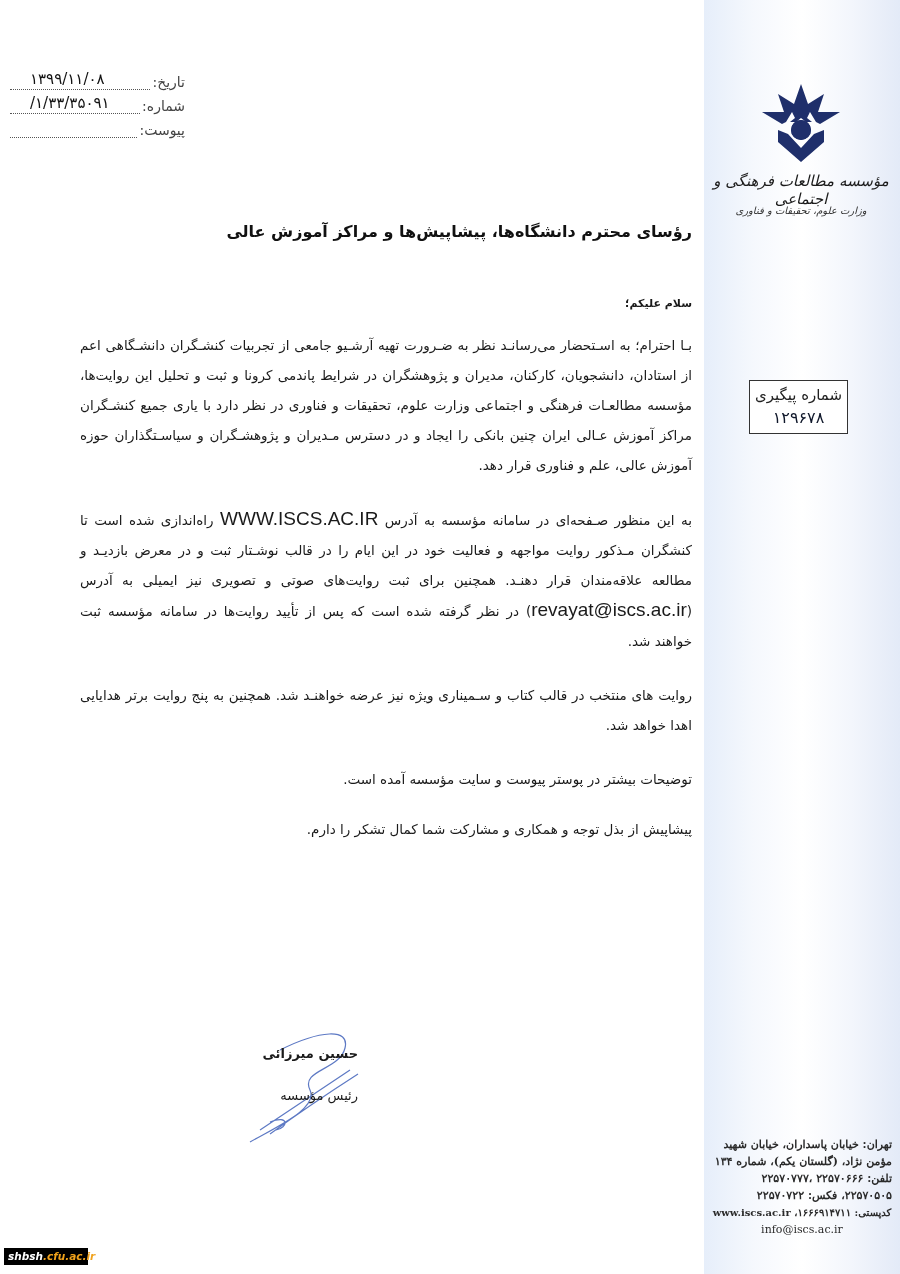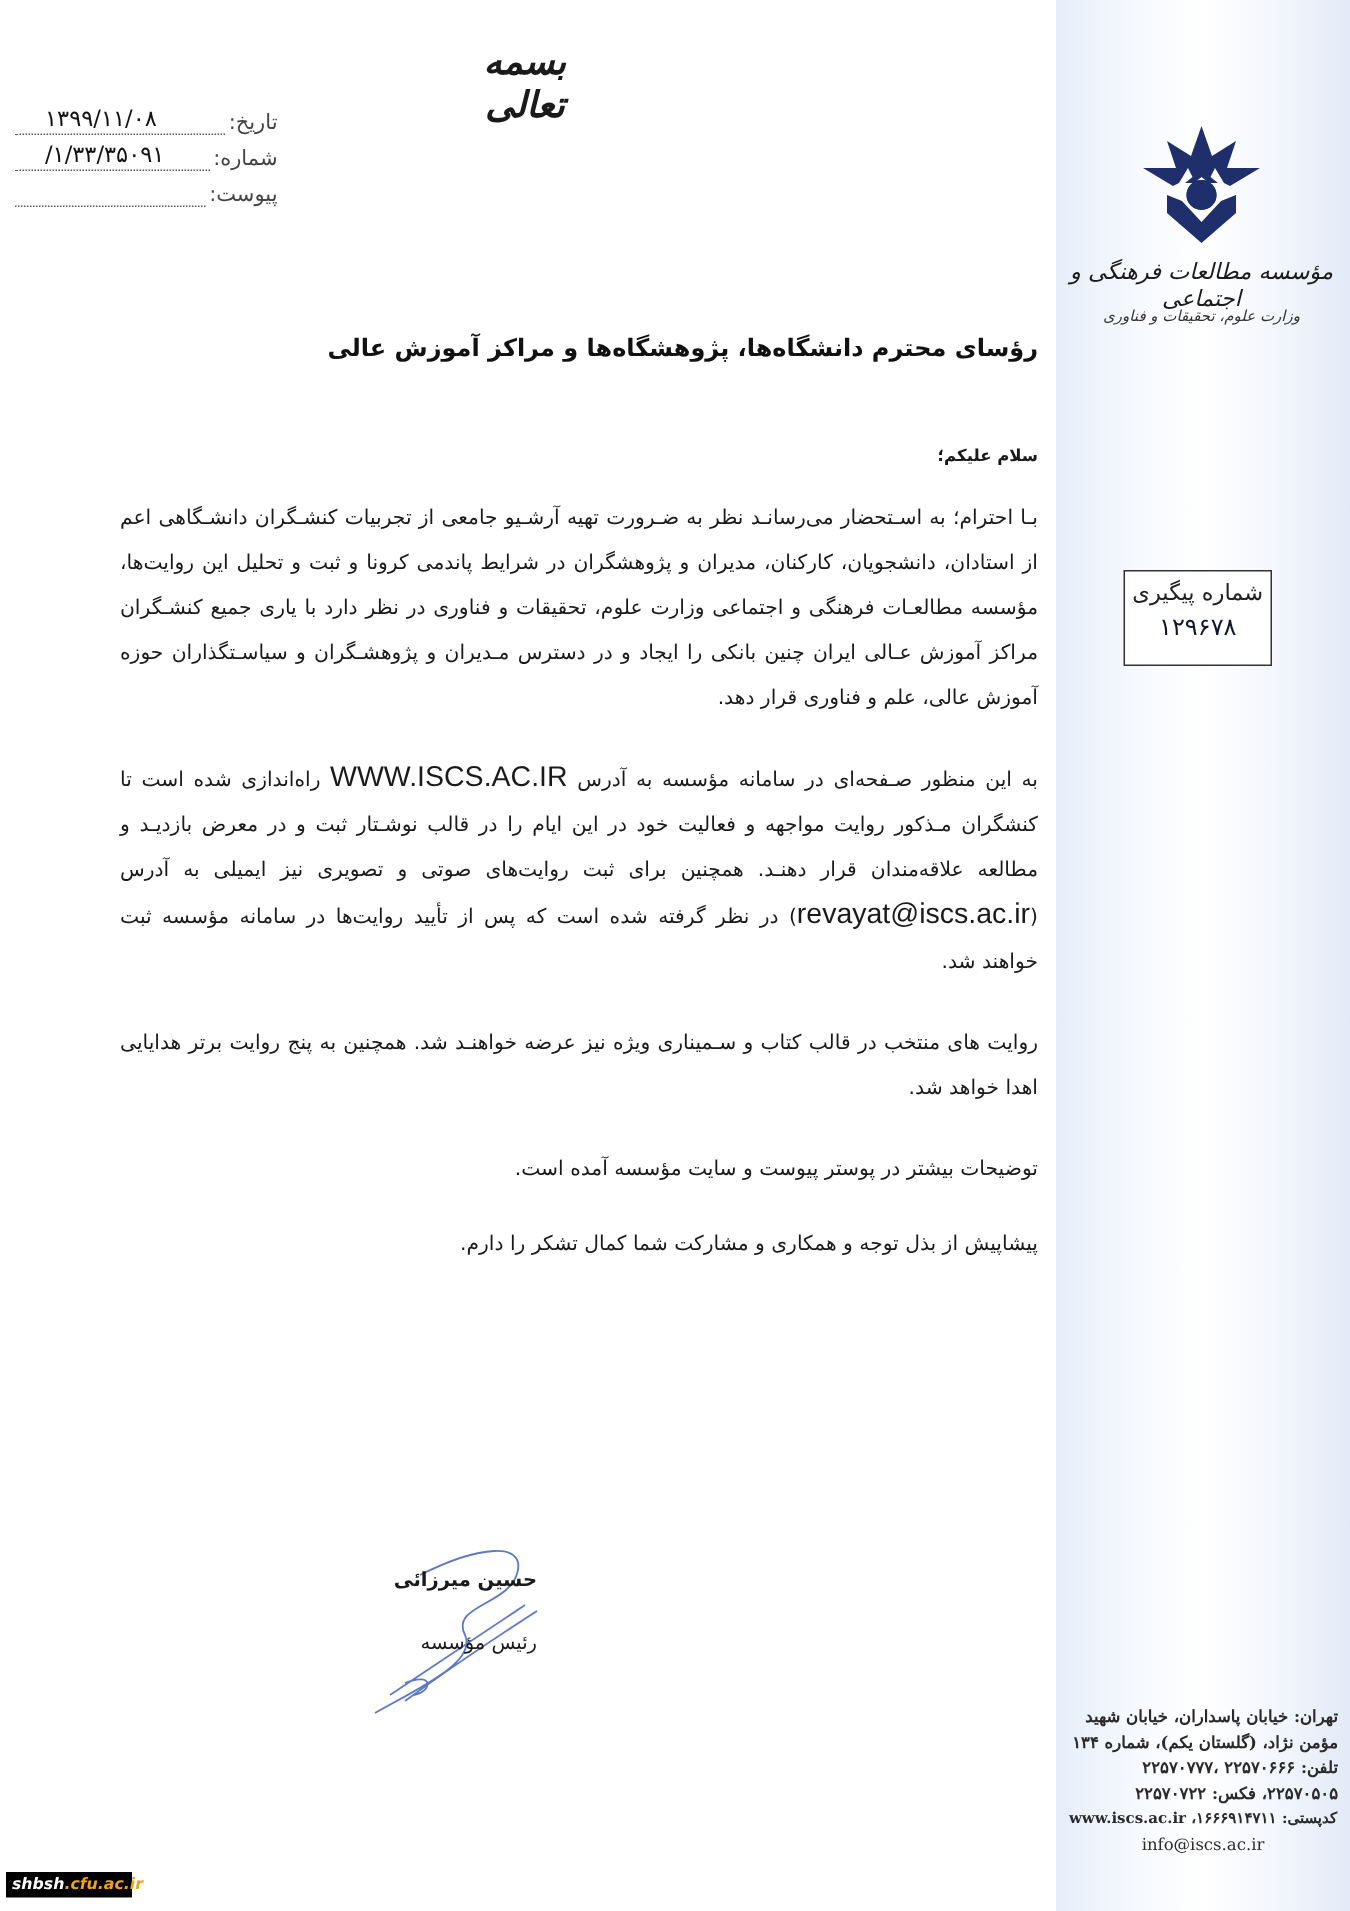--- a/index.html
+++ b/index.html
@@ -15,21 +15,21 @@
   }
 
   
   .logo { position: absolute; left: 760px; top: 82px; width: 82px; height: 82px; }
   .org-name { position: absolute; left: 712px; top: 172px; width: 178px; text-align: center;
     direction: rtl; font-family: "DejaVu Serif", serif; font-size: 15px; font-style: italic; color: #1b1b1b; }
   .org-sub { position: absolute; left: 712px; top: 205px; width: 178px; text-align: center;
     direction: rtl; font-family: "DejaVu Serif", serif; font-size: 10px; font-style: italic; color: #333; }
 
   
-  .track-box { position: absolute; left: 749px; top: 380px; width: 99px; height: 64px;
+  .track-box { position: absolute; left: 749px; top: 380px; width: 99px; height: 54px;
     border: 1.5px solid #333; background: #fff; direction: rtl; text-align: center; }
   .track-label { display: block; font-size: 15px; margin-top: 5px; color: #222; }
   .track-num { display: block; font-size: 16px; margin-top: 4px; color: #0f172a; letter-spacing: 1px; }
 
   
   .contact { position: absolute; left: 712px; top: 1100px; width: 180px; direction: rtl; text-align: right;
     font-family: "DejaVu Serif", serif; font-size: 11px; line-height: 17px; color: #2a2a2a; font-weight: bold; margin-top: 36px; }
   .contact .ltr { direction: ltr; text-align: center; font-weight: normal; }
   .contact .web { text-align: center; font-weight: bold; font-size: 10px; }
 
@@ -82,21 +82,20 @@
   </svg>
 
   <div class="org-name">مؤسسه مطالعات فرهنگی و اجتماعی</div>
   <div class="org-sub">وزارت علوم، تحقیقات و فناوری</div>
 
   <div class="track-box">
     <span class="track-label">شماره پیگیری</span>
     <span class="track-num">۱۲۹۶۷۸</span>
   </div>
 
-  <div class="basmala">بسمه تعالی</div>
 
   <div class="meta">
     <div class="meta-row">
       <span class="meta-label">تاریخ:</span>
       <span class="meta-line">
         <span class="meta-value">۱۳۹۹/۱۱/۰۸</span>
       </span>
     </div>
     <div class="meta-row">
       <span class="meta-label">شماره:</span>
@@ -106,21 +105,21 @@
     </div>
     <div class="meta-row">
       <span class="meta-label">پیوست:</span>
       <span class="meta-line">
         <span class="meta-value"></span>
       </span>
     </div>
   </div>
 
   <div class="content">
-    <div class="recipient">رؤسای محترم دانشگاه‌ها، پژوهشگاه‌ها و مراکز آموزش عالی</div>
+    <div class="recipient">رؤسای محترم دانشگاه‌ها، پیشاپیش‌ها و مراکز آموزش عالی</div>
     <div class="greeting">سلام علیکم؛</div>
 
     <p class="para first">بـا احترام؛ به اسـتحضار می‌رسانـد نظر به ضـرورت تهیه آرشـیو جامعی از تجربیات کنشـگران دانشـگاهی اعم از استادان، دانشجویان، کارکنان، مدیران و پژوهشگران در شرایط پاندمی کرونا و ثبت و تحلیل این روایت‌ها، مؤسسه مطالعـات فرهنگی و اجتماعی وزارت علوم، تحقیقات و فناوری در نظر دارد با یاری جمیع کنشـگران مراکز آموزش عـالی ایران چنین بانکی را ایجاد و در دسترس مـدیران و پژوهشـگران و سیاسـتگذاران حوزه آموزش عالی، علم و فناوری قرار دهد.</p>
 
     <p class="para"><span>به این منظور صـفحه‌ای در سامانه مؤسسه به آدرس </span><span class="latin">WWW.ISCS.AC.IR</span><span> راه‌اندازی شده است تا کنشگران مـذکور روایت مواجهه و فعالیت خود در این ایام را در قالب نوشـتار ثبت و در معرض بازدیـد و مطالعه علاقه‌مندان قرار دهنـد. همچنین برای ثبت روایت‌های صوتی و تصویری نیز ایمیلی به آدرس (</span><span class="latin">revayat@iscs.ac.ir</span><span>) در نظر گرفته شده است که پس از تأیید روایت‌ها در سامانه مؤسسه ثبت خواهند شد.</span></p>
 
     <p class="para">روایت های منتخب در قالب کتاب و سـمیناری ویژه نیز عرضه خواهنـد شد. همچنین به پنج روایت برتر هدایایی اهدا خواهد شد.</p>
     <p class="para">توضیحات بیشتر در پوستر پیوست و سایت مؤسسه آمده است.</p>
     <p class="para" style="margin-top:20px;">پیشاپیش از بذل توجه و همکاری و مشارکت شما کمال تشکر را دارم.</p>
   </div>

